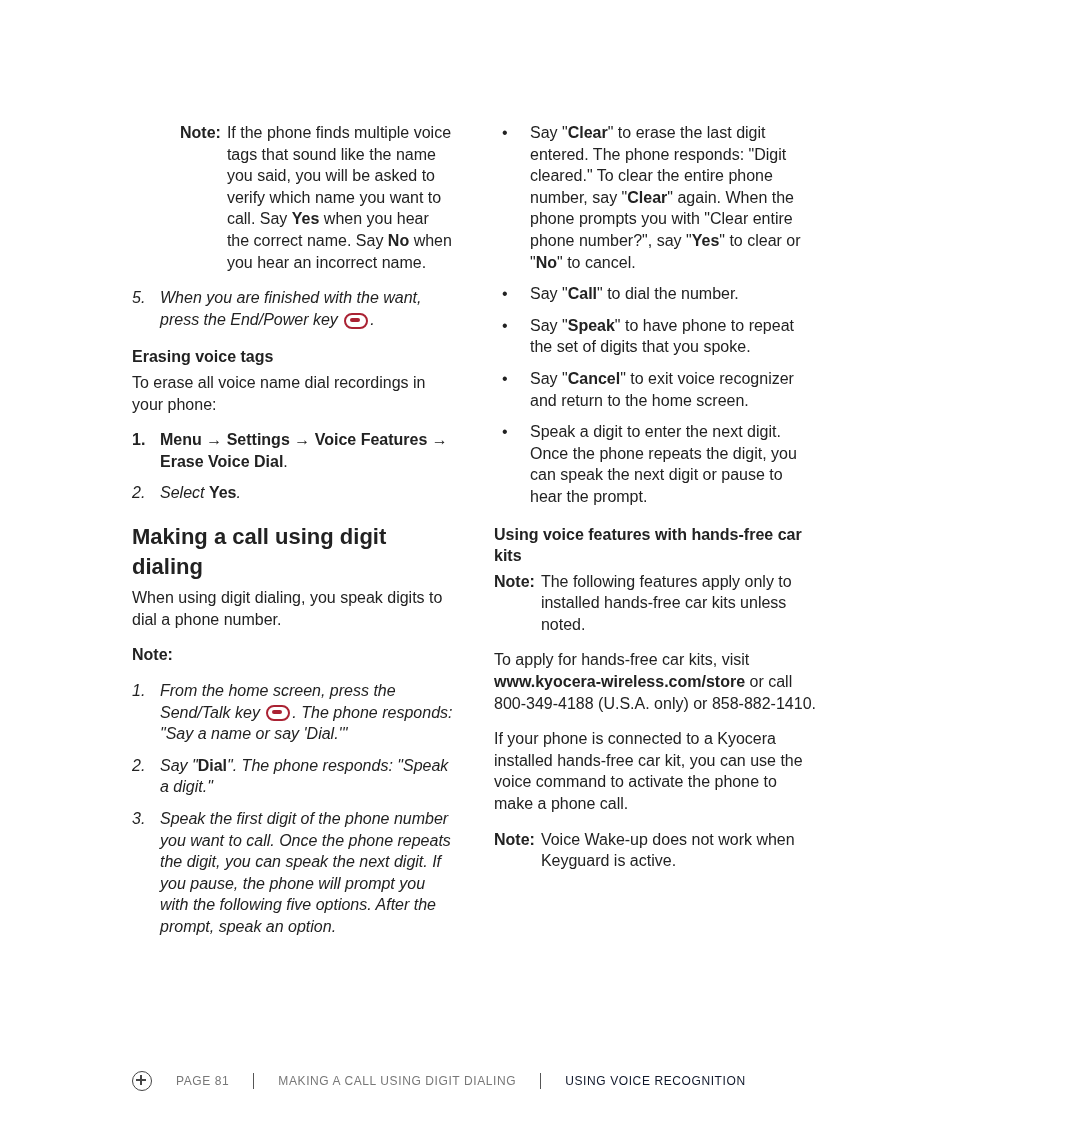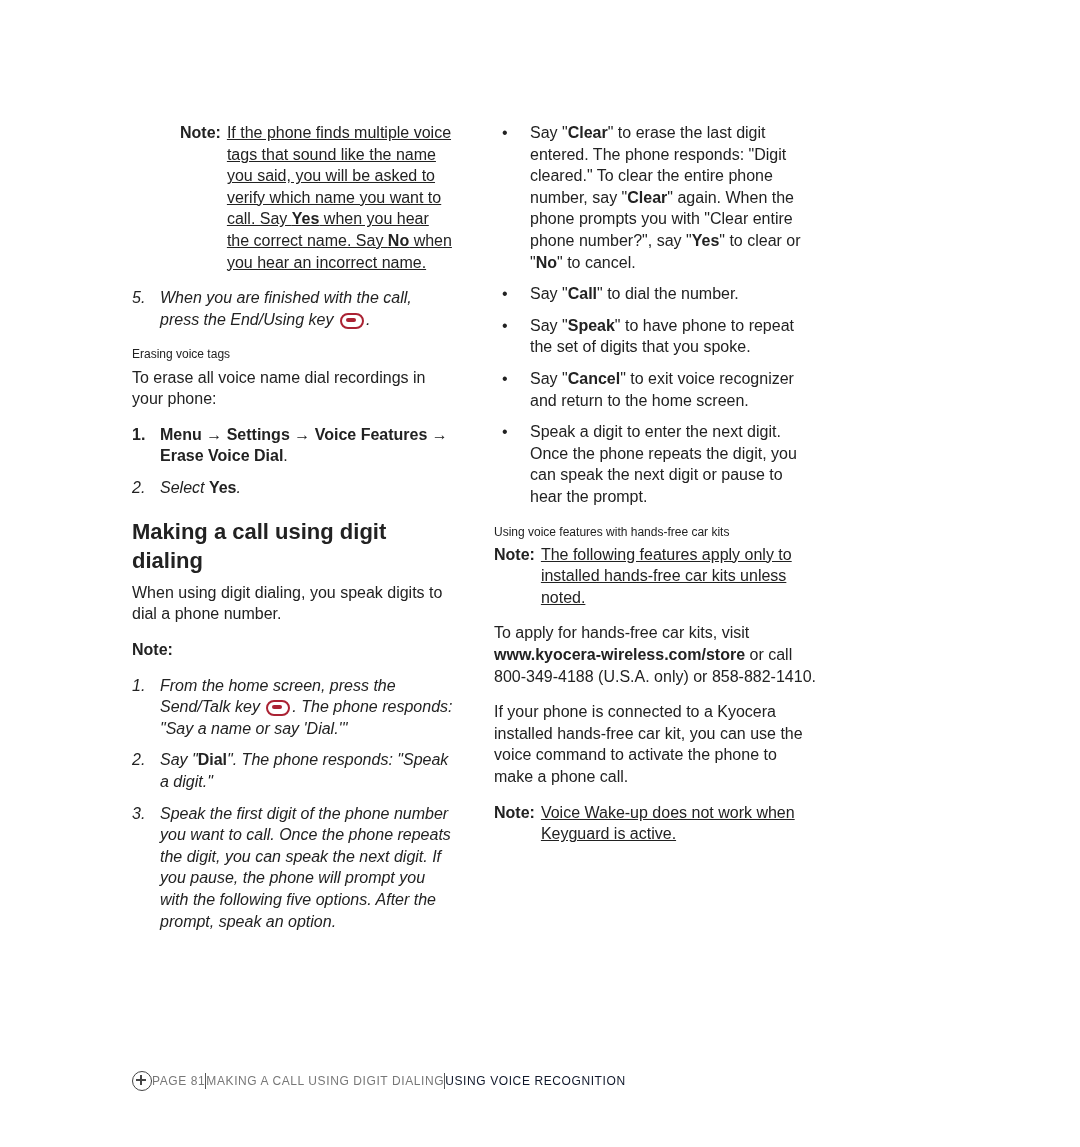--- a/index.html
+++ b/index.html
@@ -25,21 +25,21 @@
   .col {
     flex: 1;
     min-width: 0;
   }
   p { margin: 0 0 14px 0; }
   .note {
     display: flex;
     margin-bottom: 14px;
   }
   .note .nlabel { font-weight: bold; white-space: nowrap; margin-right: 6px; }
-  .note .ntext { flex: 1; text-decoration: underline; }
+  .note .ntext { flex: 1; }
   .indent-block { padding-left: 48px; }
   .ol {
     list-style: none;
     padding: 0;
     margin: 0 0 14px 0;
   }
   .ol > li {
     display: flex;
     margin-bottom: 10px;
   }
@@ -61,22 +61,22 @@
     margin-bottom: 10px;
   }
   .ul > li .dot {
     width: 28px;
     flex: 0 0 28px;
     text-align: left;
     padding-left: 8px;
   }
   .ul > li .txt { flex: 1; }
   h3.sub {
-    font-size: 12px;
-    font-weight: normal;
+    font-size: 16px;
+    font-weight: bold;
     margin: 16px 0 4px 0;
   }
   h2.sect {
     font-size: 22px;
     font-weight: bold;
     margin: 18px 0 6px 0;
   }
   .key-icon {
     display: inline-block;
     width: 20px; height: 12px;
@@ -95,21 +95,21 @@
   }
   .footer {
     position: absolute;
     left: 132px;
     bottom: 56px;
     font-size: 12px;
     letter-spacing: 0.05em;
     color: #777;
     display: flex;
     align-items: center;
-    gap: 0;
+    gap: 24px;
   }
   .footer .sep {
     display: inline-block;
     width: 1px; height: 16px;
     background: #555;
   }
   .footer .f-icon {
     display: inline-block;
     width: 18px; height: 18px;
     border: 1.5px solid #444;
@@ -145,21 +145,21 @@
         <span class="nlabel">Note:</span>
         <span class="ntext">
           <span>If the phone finds multiple voice tags that sound like the name you said, you will be asked to verify which name you want to call. Say </span><b>Yes</b><span> when you hear the correct name. Say </span><b>No</b><span> when you hear an incorrect name.</span>
         </span>
       </div>
 
       <ol class="ol">
         <li>
           <span class="num">5.</span>
           <span class="txt italic">
-            <span>When you are finished with the call, press the End/Using key </span><span class="key-icon"></span><span>.</span>
+            <span>When you are finished with the want, press the End/Power key </span><span class="key-icon"></span><span>.</span>
           </span>
         </li>
       </ol>
 
       <h3 class="sub">Erasing voice tags</h3>
       <p>To erase all voice name dial recordings in your phone:</p>
 
       <ol class="ol">
         <li>
           <span class="num upright">1.</span>

